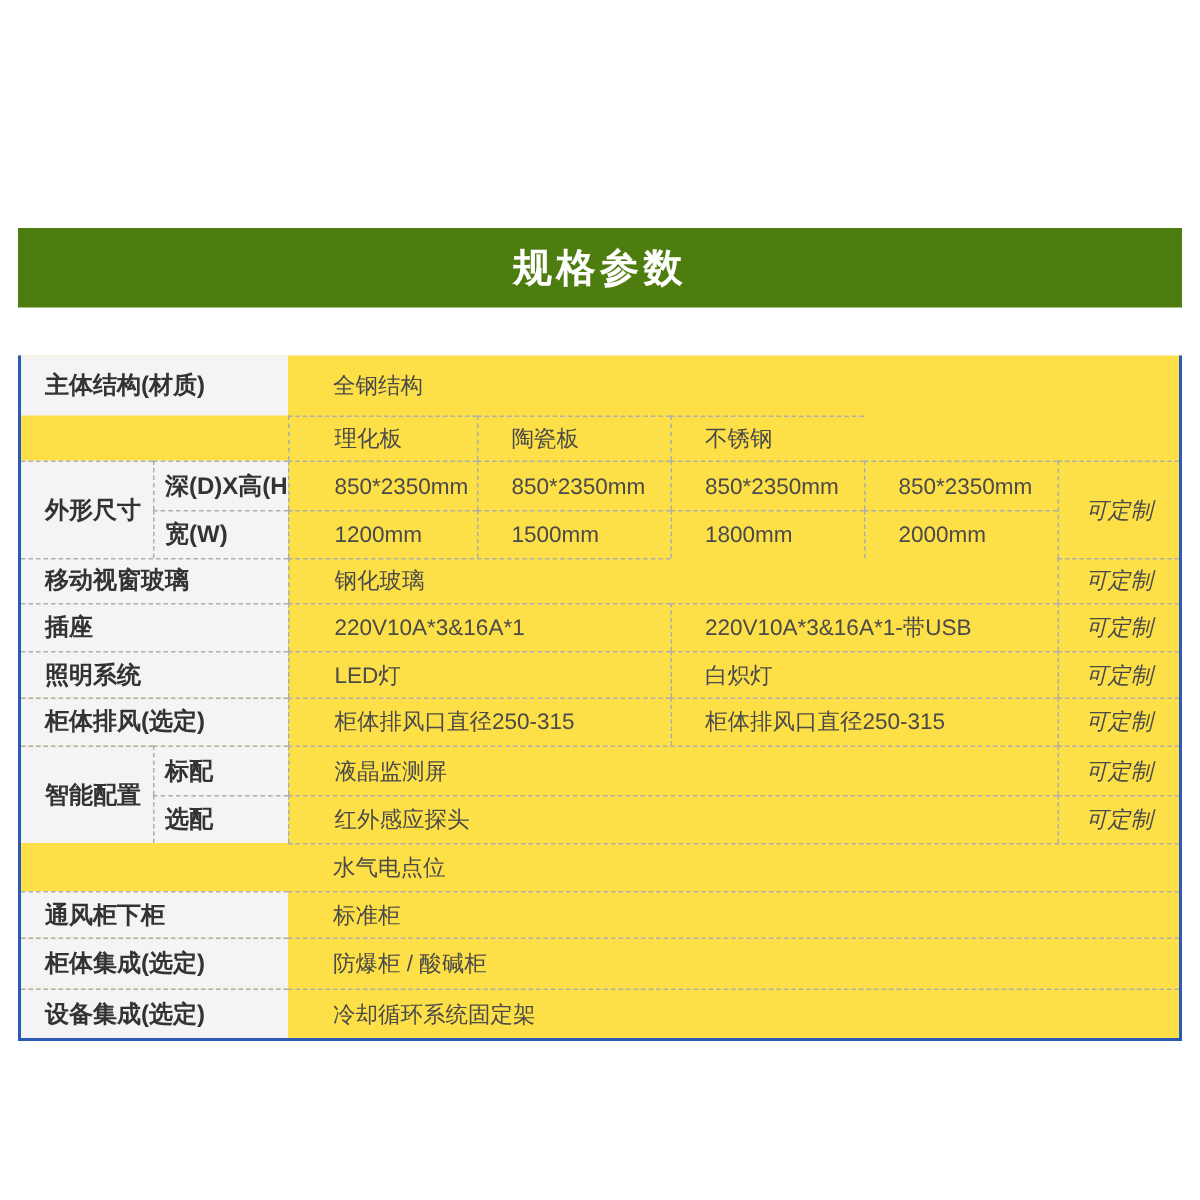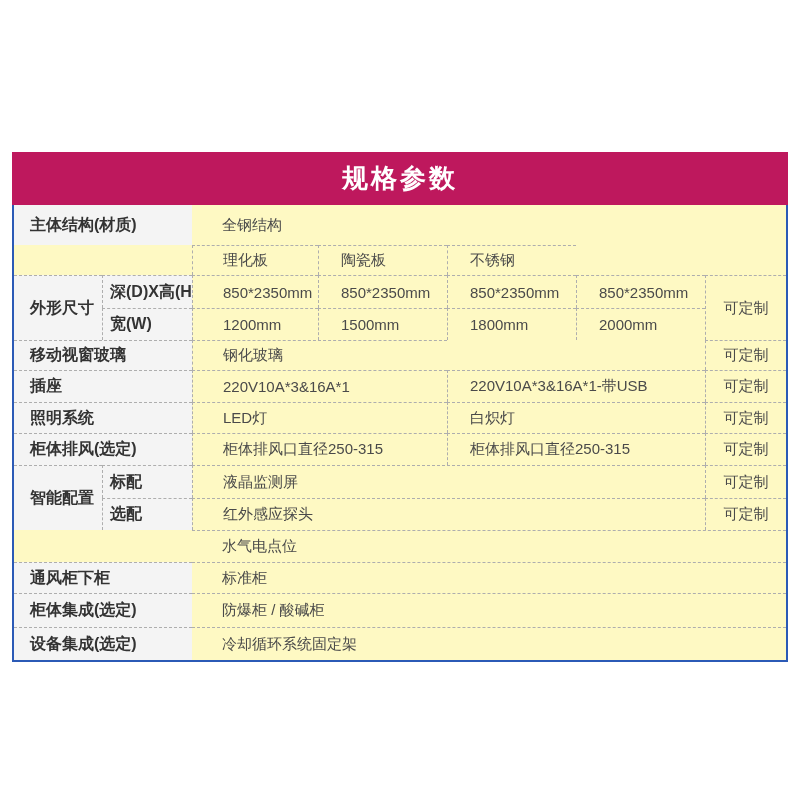--- a/index.html
+++ b/index.html
@@ -5,51 +5,52 @@
   html,body { margin:0; padding:0; }
   body {
     width:800px; height:800px; background:#ffffff; position:relative;
     font-family:"Liberation Sans","DejaVu Sans",sans-serif;
     -webkit-font-smoothing:antialiased;
   }
   .spec {
     position:absolute; left:12px; top:152px; width:776px;
   }
   .spec-header {
-    background:#be185d; height:53px;
+    background:#4d7c0f; height:53px;
     display:flex; align-items:center; justify-content:center;
   }
   .spec-header .title {
     color:#ffffff; font-size:26px; font-weight:bold; letter-spacing:3px;
   }
   .spec-body {
     border:2px solid #2b5ab6; border-top:none;
-    display:grid; background:#fef9c3;
+    display:grid; background:#fde047;
     grid-template-columns:88px 90px 126px 129px 129px 129px 81px;
     grid-template-rows:40px 30px 33px 32px 30px 32px 31px 32px 33px 32px 32px 31px 34px 33px;
+    margin-top:32px;
   }
   .cell {
     display:flex; align-items:center;
     font-size:15px; color:#4a4a4a; overflow:hidden; white-space:nowrap;
     box-sizing:border-box;
   }
   .lab {
     background:#f4f4f4; font-weight:bold; color:#333333;
     font-size:16px; padding-left:16px;
   }
   .sub {
     background:#f4f4f4; font-weight:bold; color:#333333;
     font-size:16px; padding-left:7px;
     border-left:1px dashed #aeaeae;
   }
   .val { padding-left:22px; }
   .v1  { padding-left:30px; }
   .bt  { border-top:1px dashed #aeaeae; }
   .bl  { border-left:1px dashed #aeaeae; }
-  .custom { justify-content:center; padding-left:0; }
+  .custom { justify-content:center; padding-left:0;font-style:italic; }
 </style>
 </head>
 <body>
 
 <div class="spec">
 
   <div class="spec-header">
     <span class="title">规格参数</span>
   </div>
 

